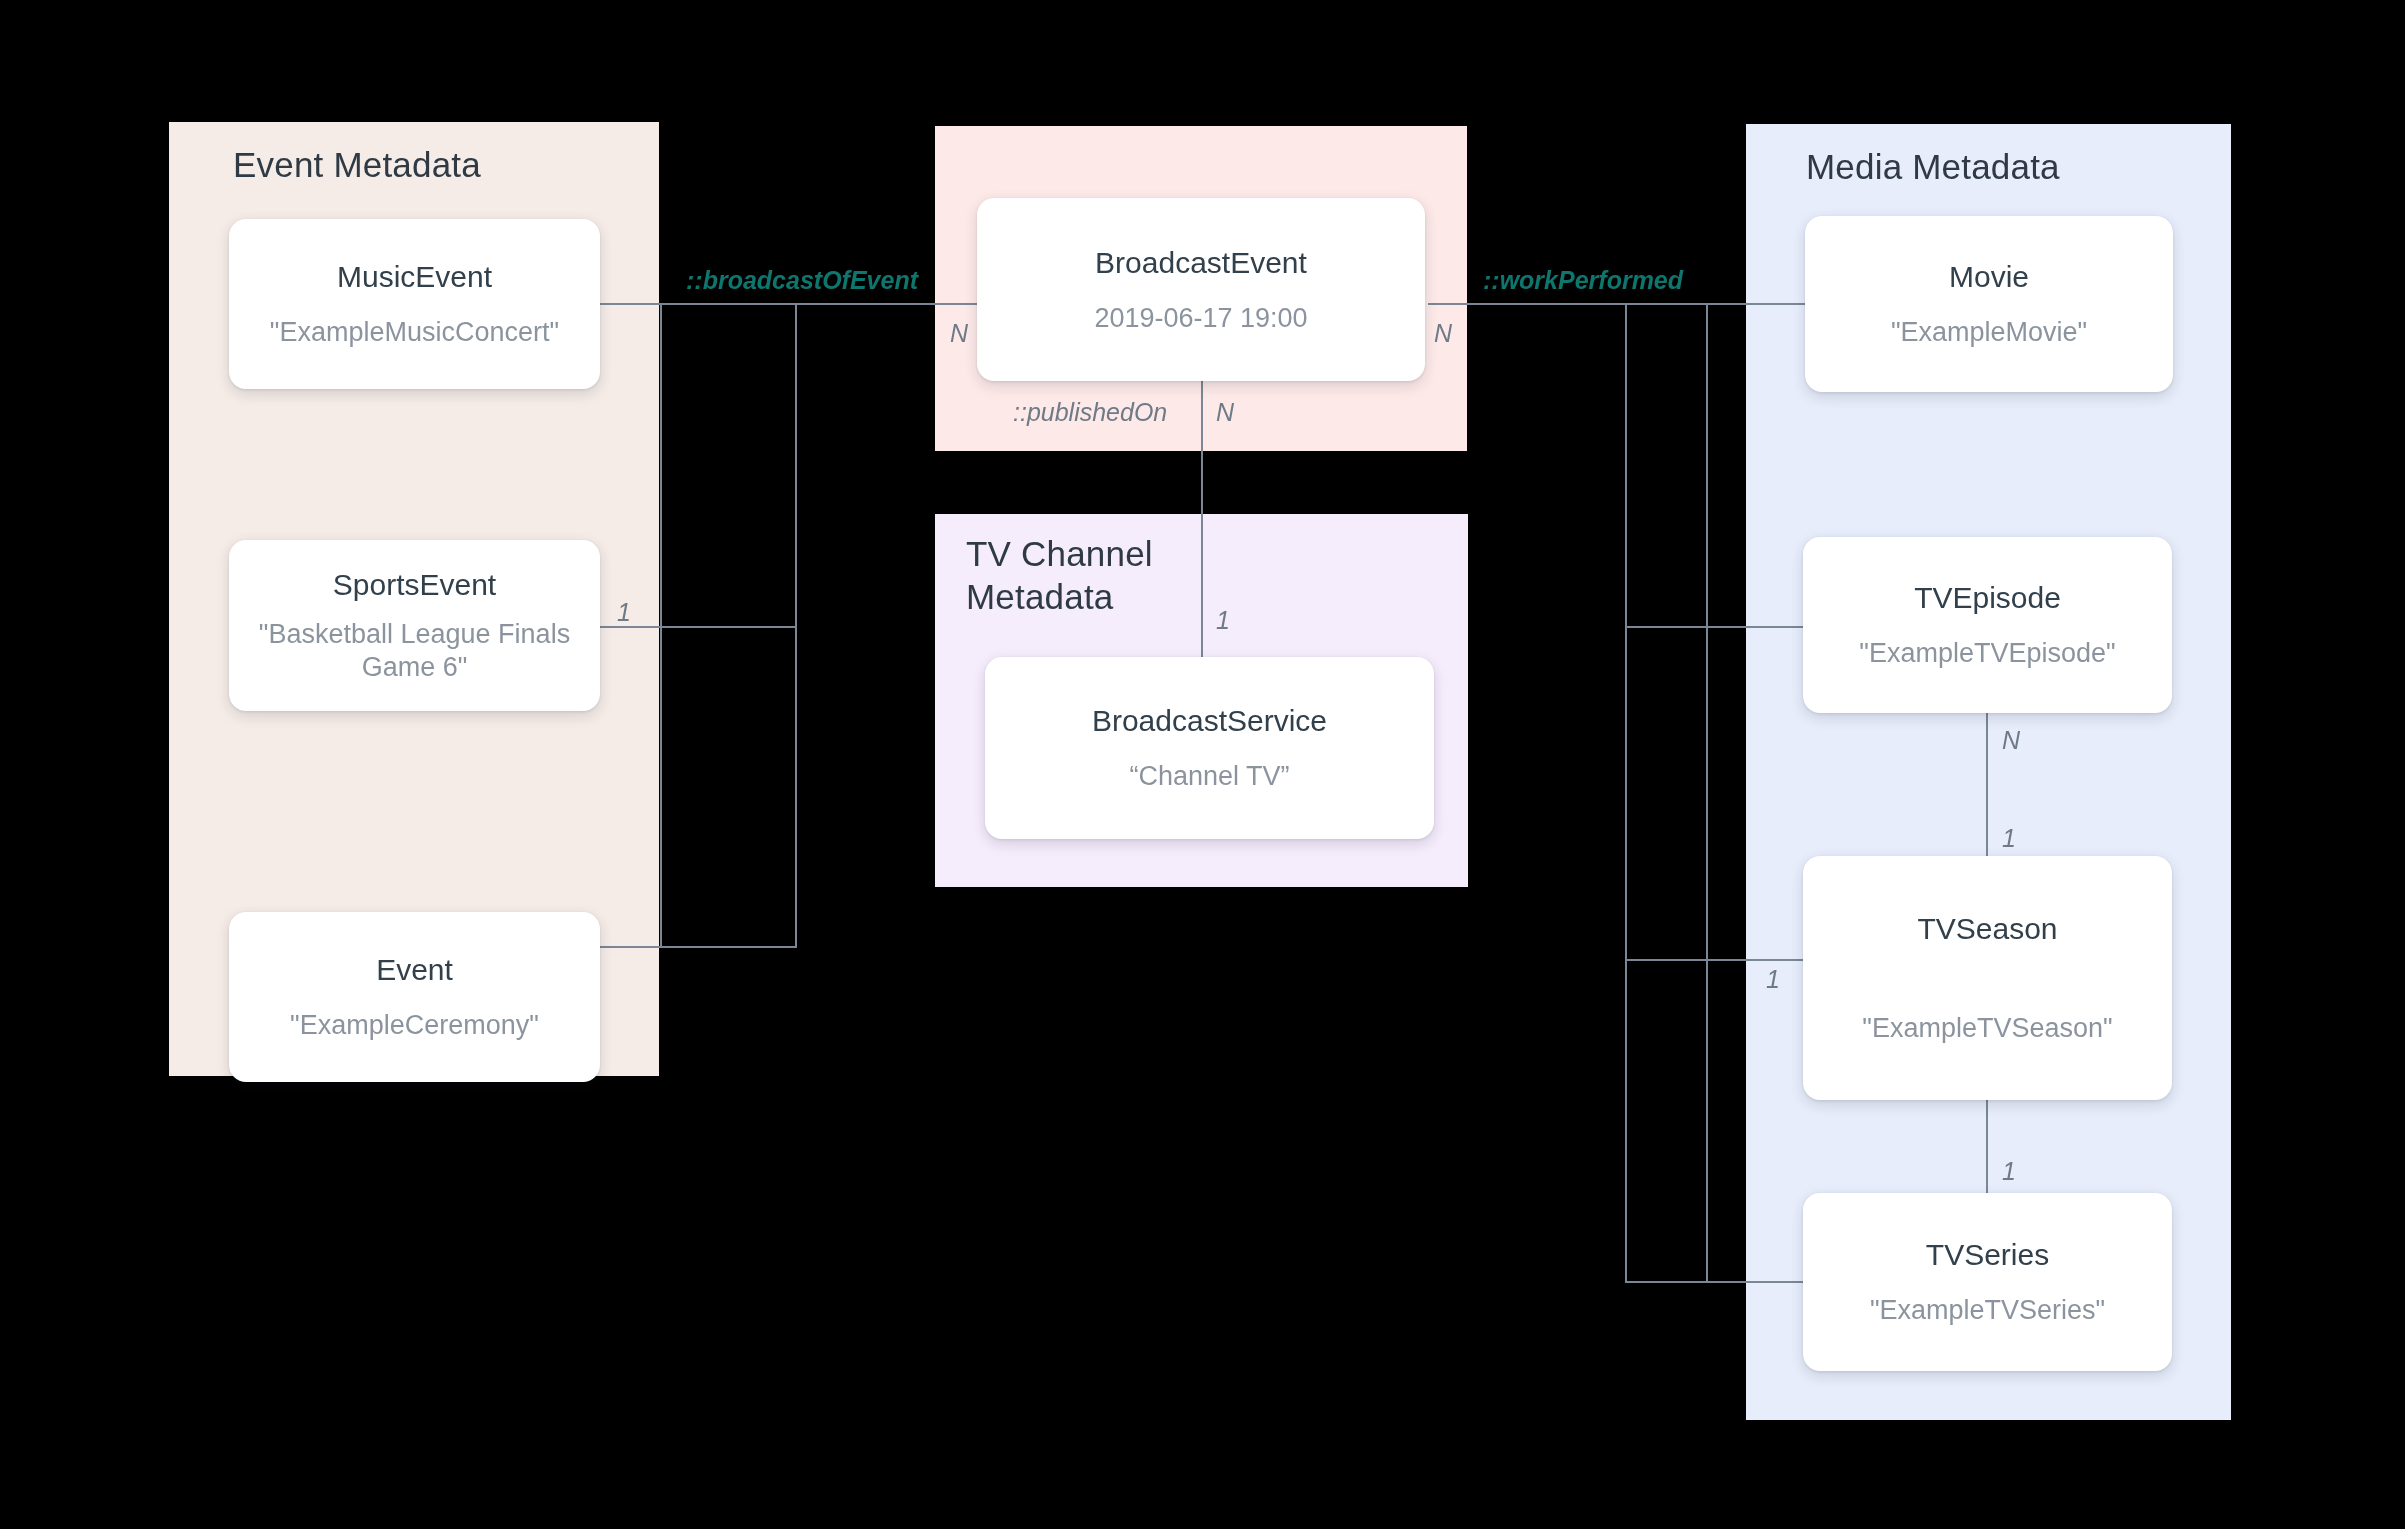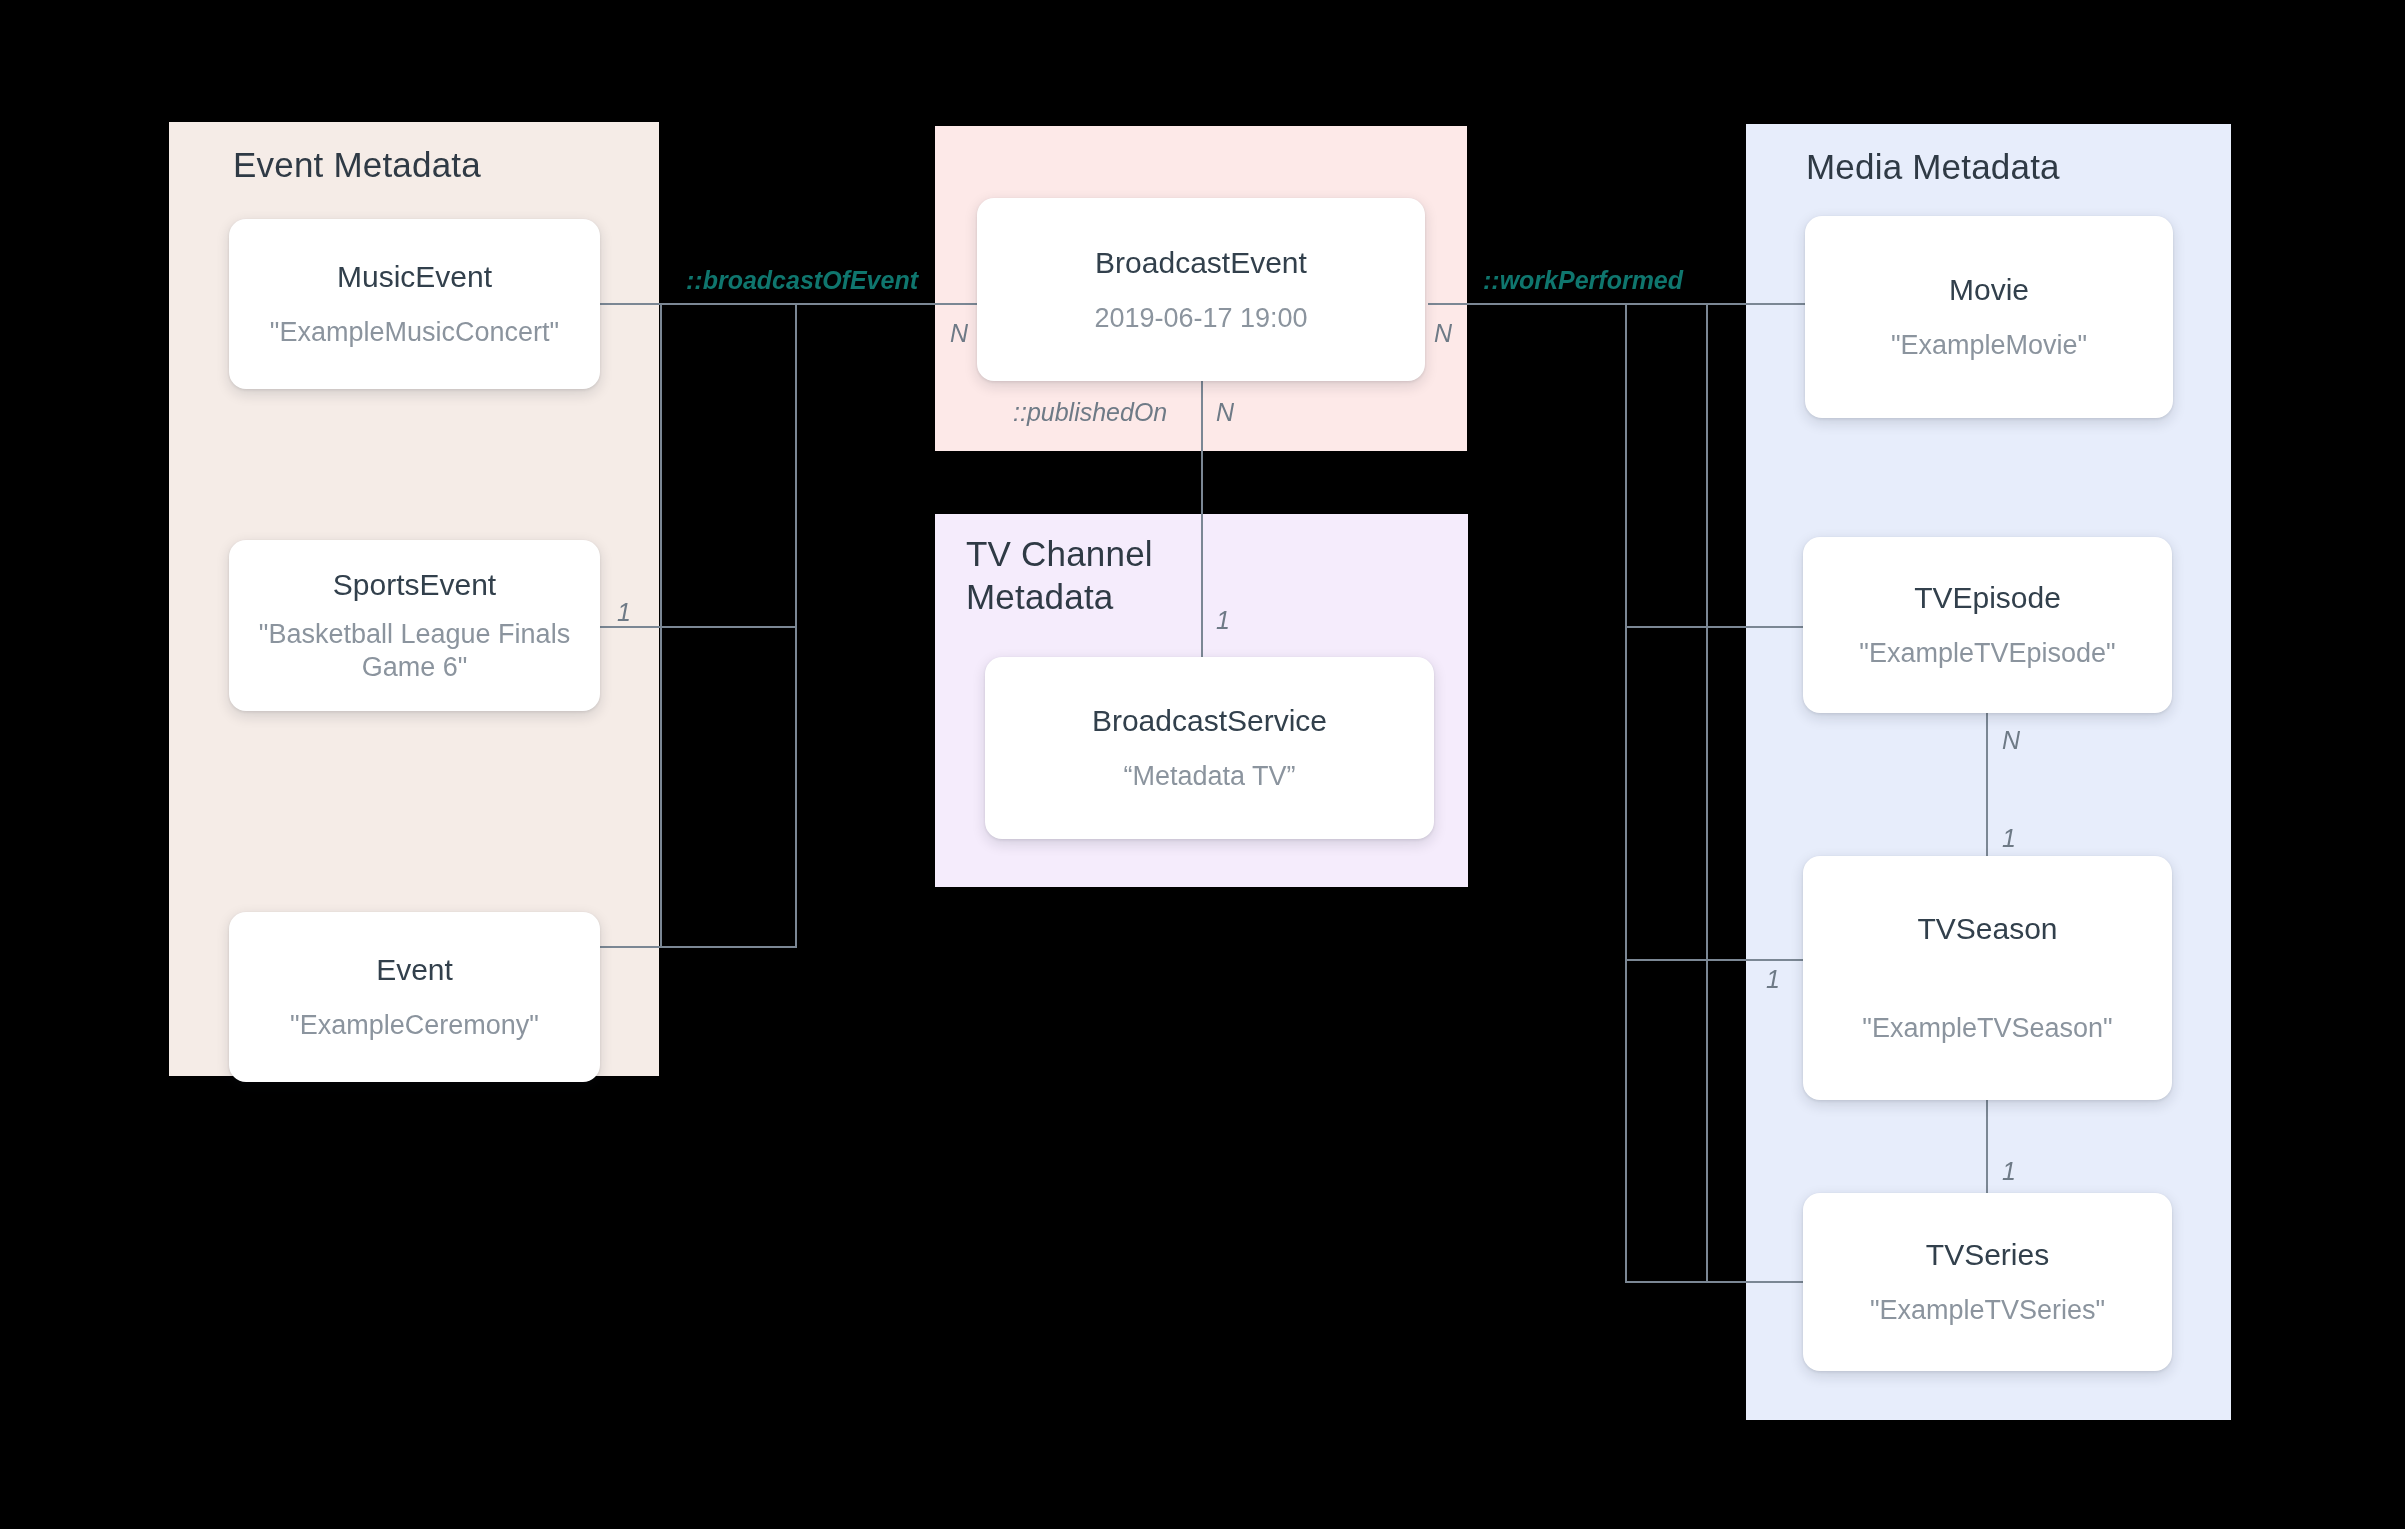--- a/index.html
+++ b/index.html
@@ -95,24 +95,24 @@
     <div class="card-sub">"ExampleCeremony"</div>
   </div>
 
   <div class="card" style="left:977px;top:198px;width:448px;height:183px;">
     <div class="card-title">BroadcastEvent</div>
     <div class="card-sub">2019-06-17 19:00</div>
   </div>
 
   <div class="card" style="left:977px;top:657px;width:449px;height:182px;margin-left:8px;">
     <div class="card-title">BroadcastService</div>
-    <div class="card-sub">“Metadata TV”</div>
+    <div class="card-sub">“Channel TV”</div>
   </div>
 
-  <div class="card" style="left:1805px;top:216px;width:368px;height:202px;">
+  <div class="card" style="left:1805px;top:216px;width:368px;height:176px;">
     <div class="card-title">Movie</div>
     <div class="card-sub">"ExampleMovie"</div>
   </div>
 
   <div class="card" style="left:1803px;top:537px;width:369px;height:176px;">
     <div class="card-title">TVEpisode</div>
     <div class="card-sub">"ExampleTVEpisode"</div>
   </div>
 
   <div class="card" style="left:1803px;top:856px;width:369px;height:244px;gap:44px;">

